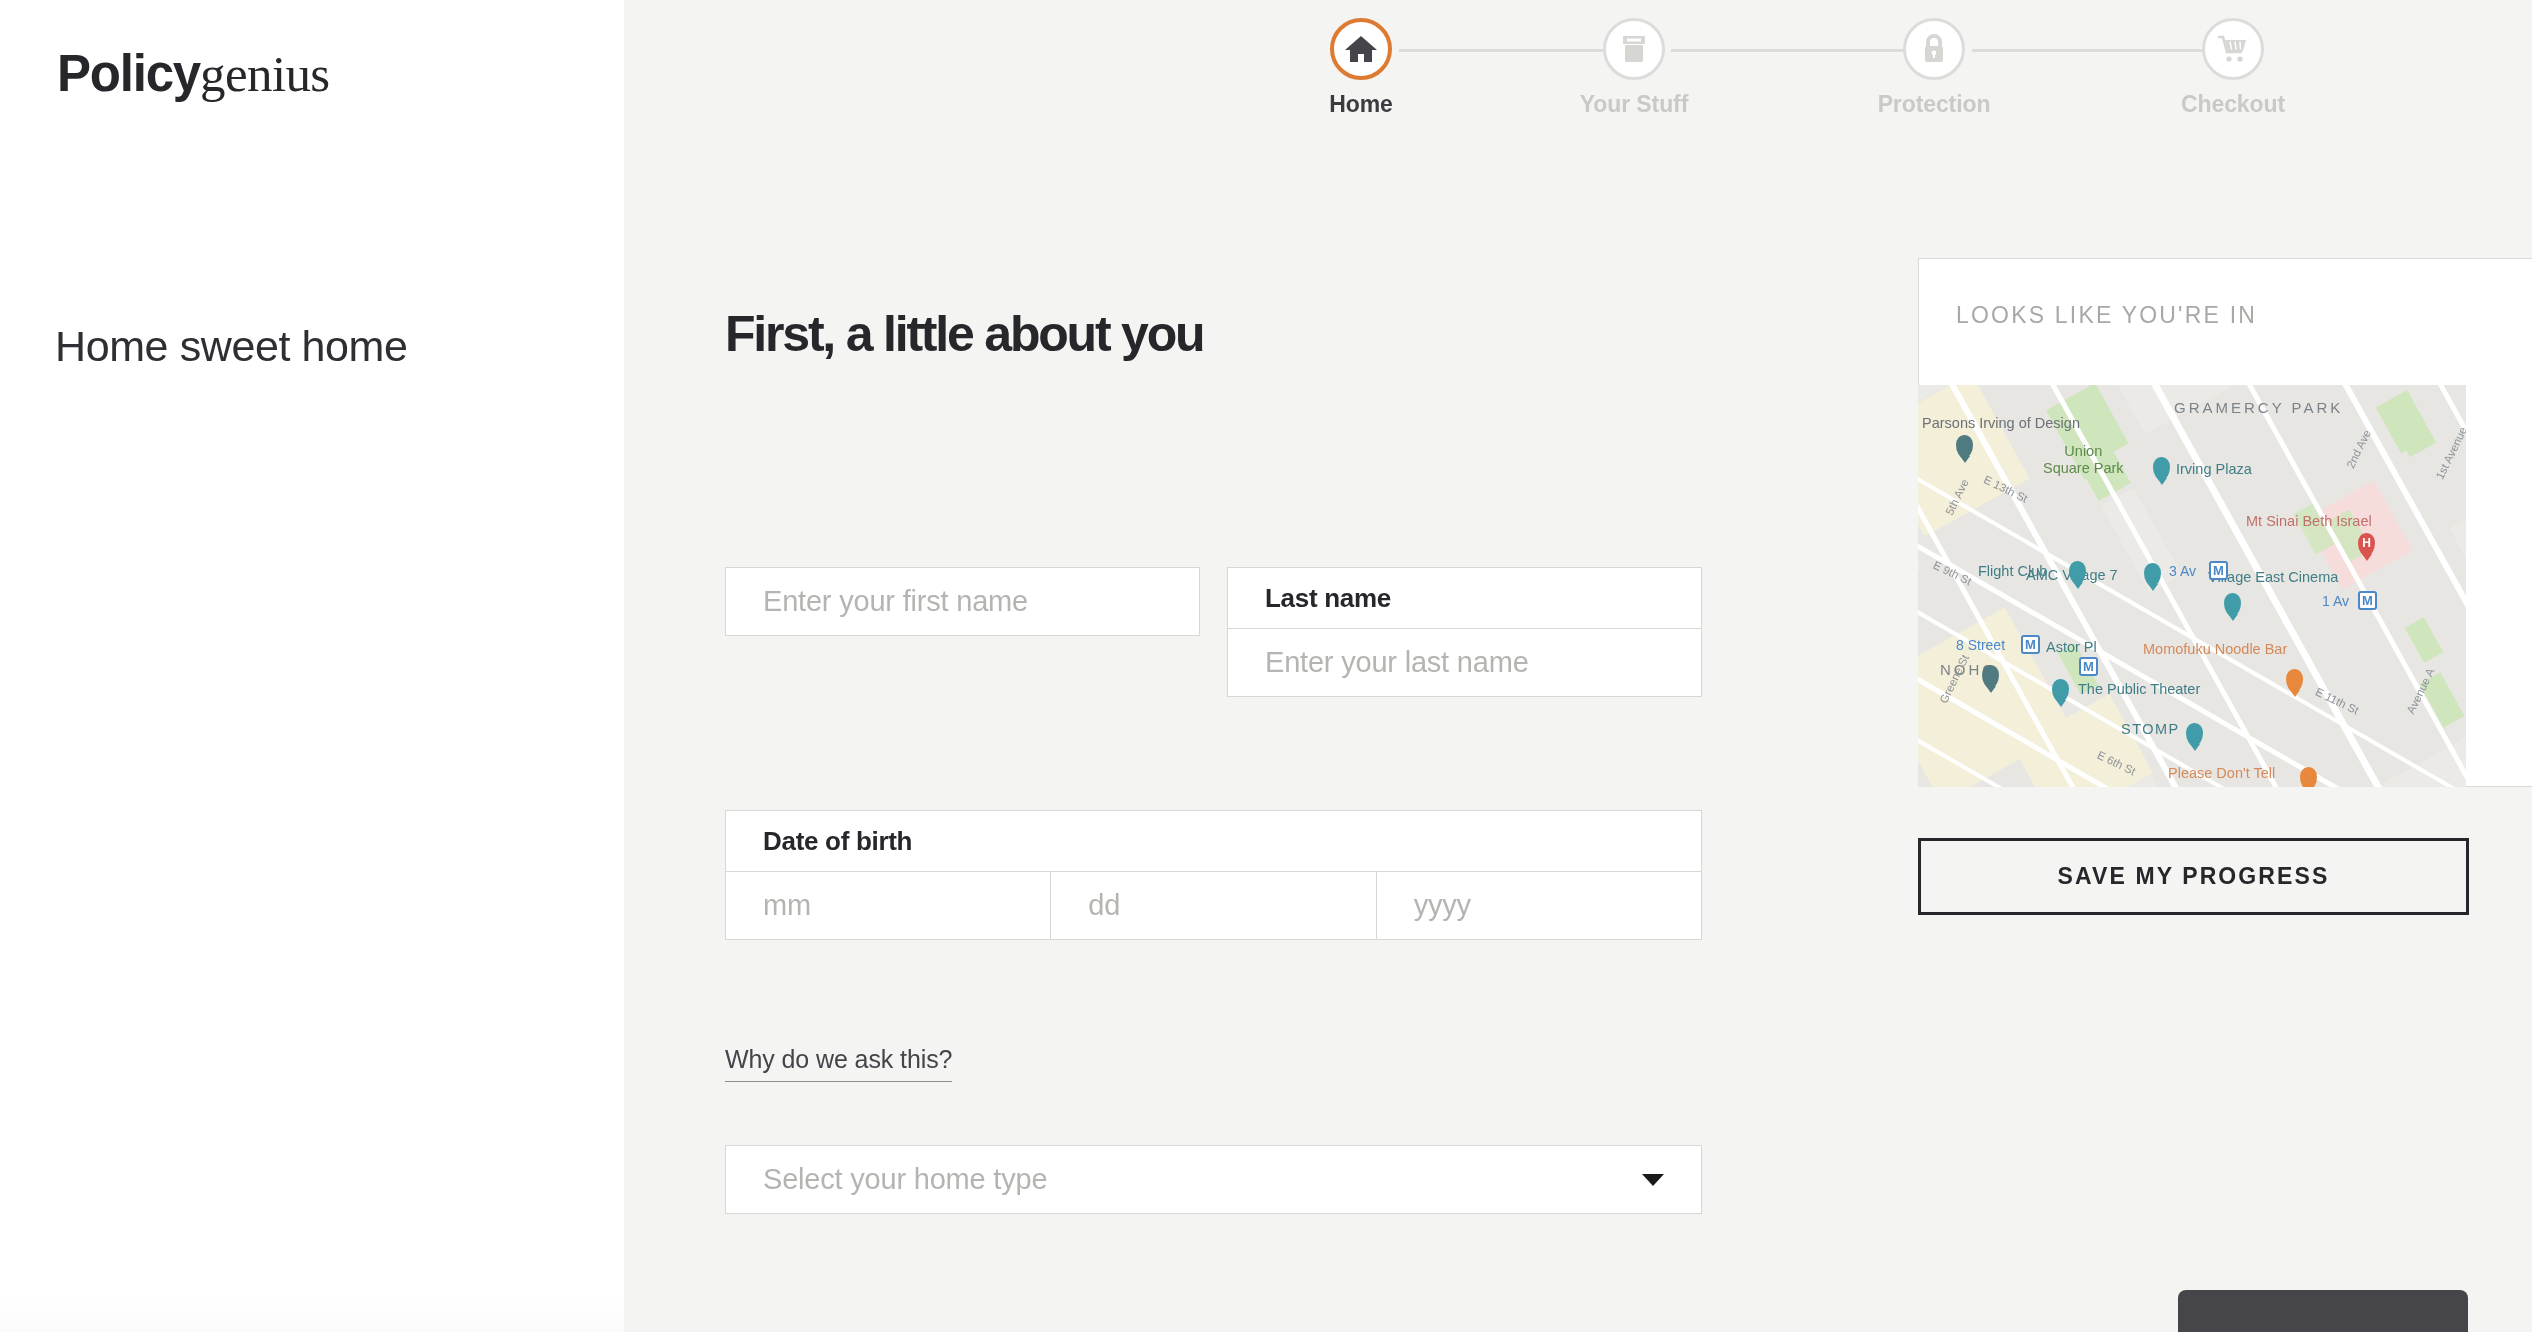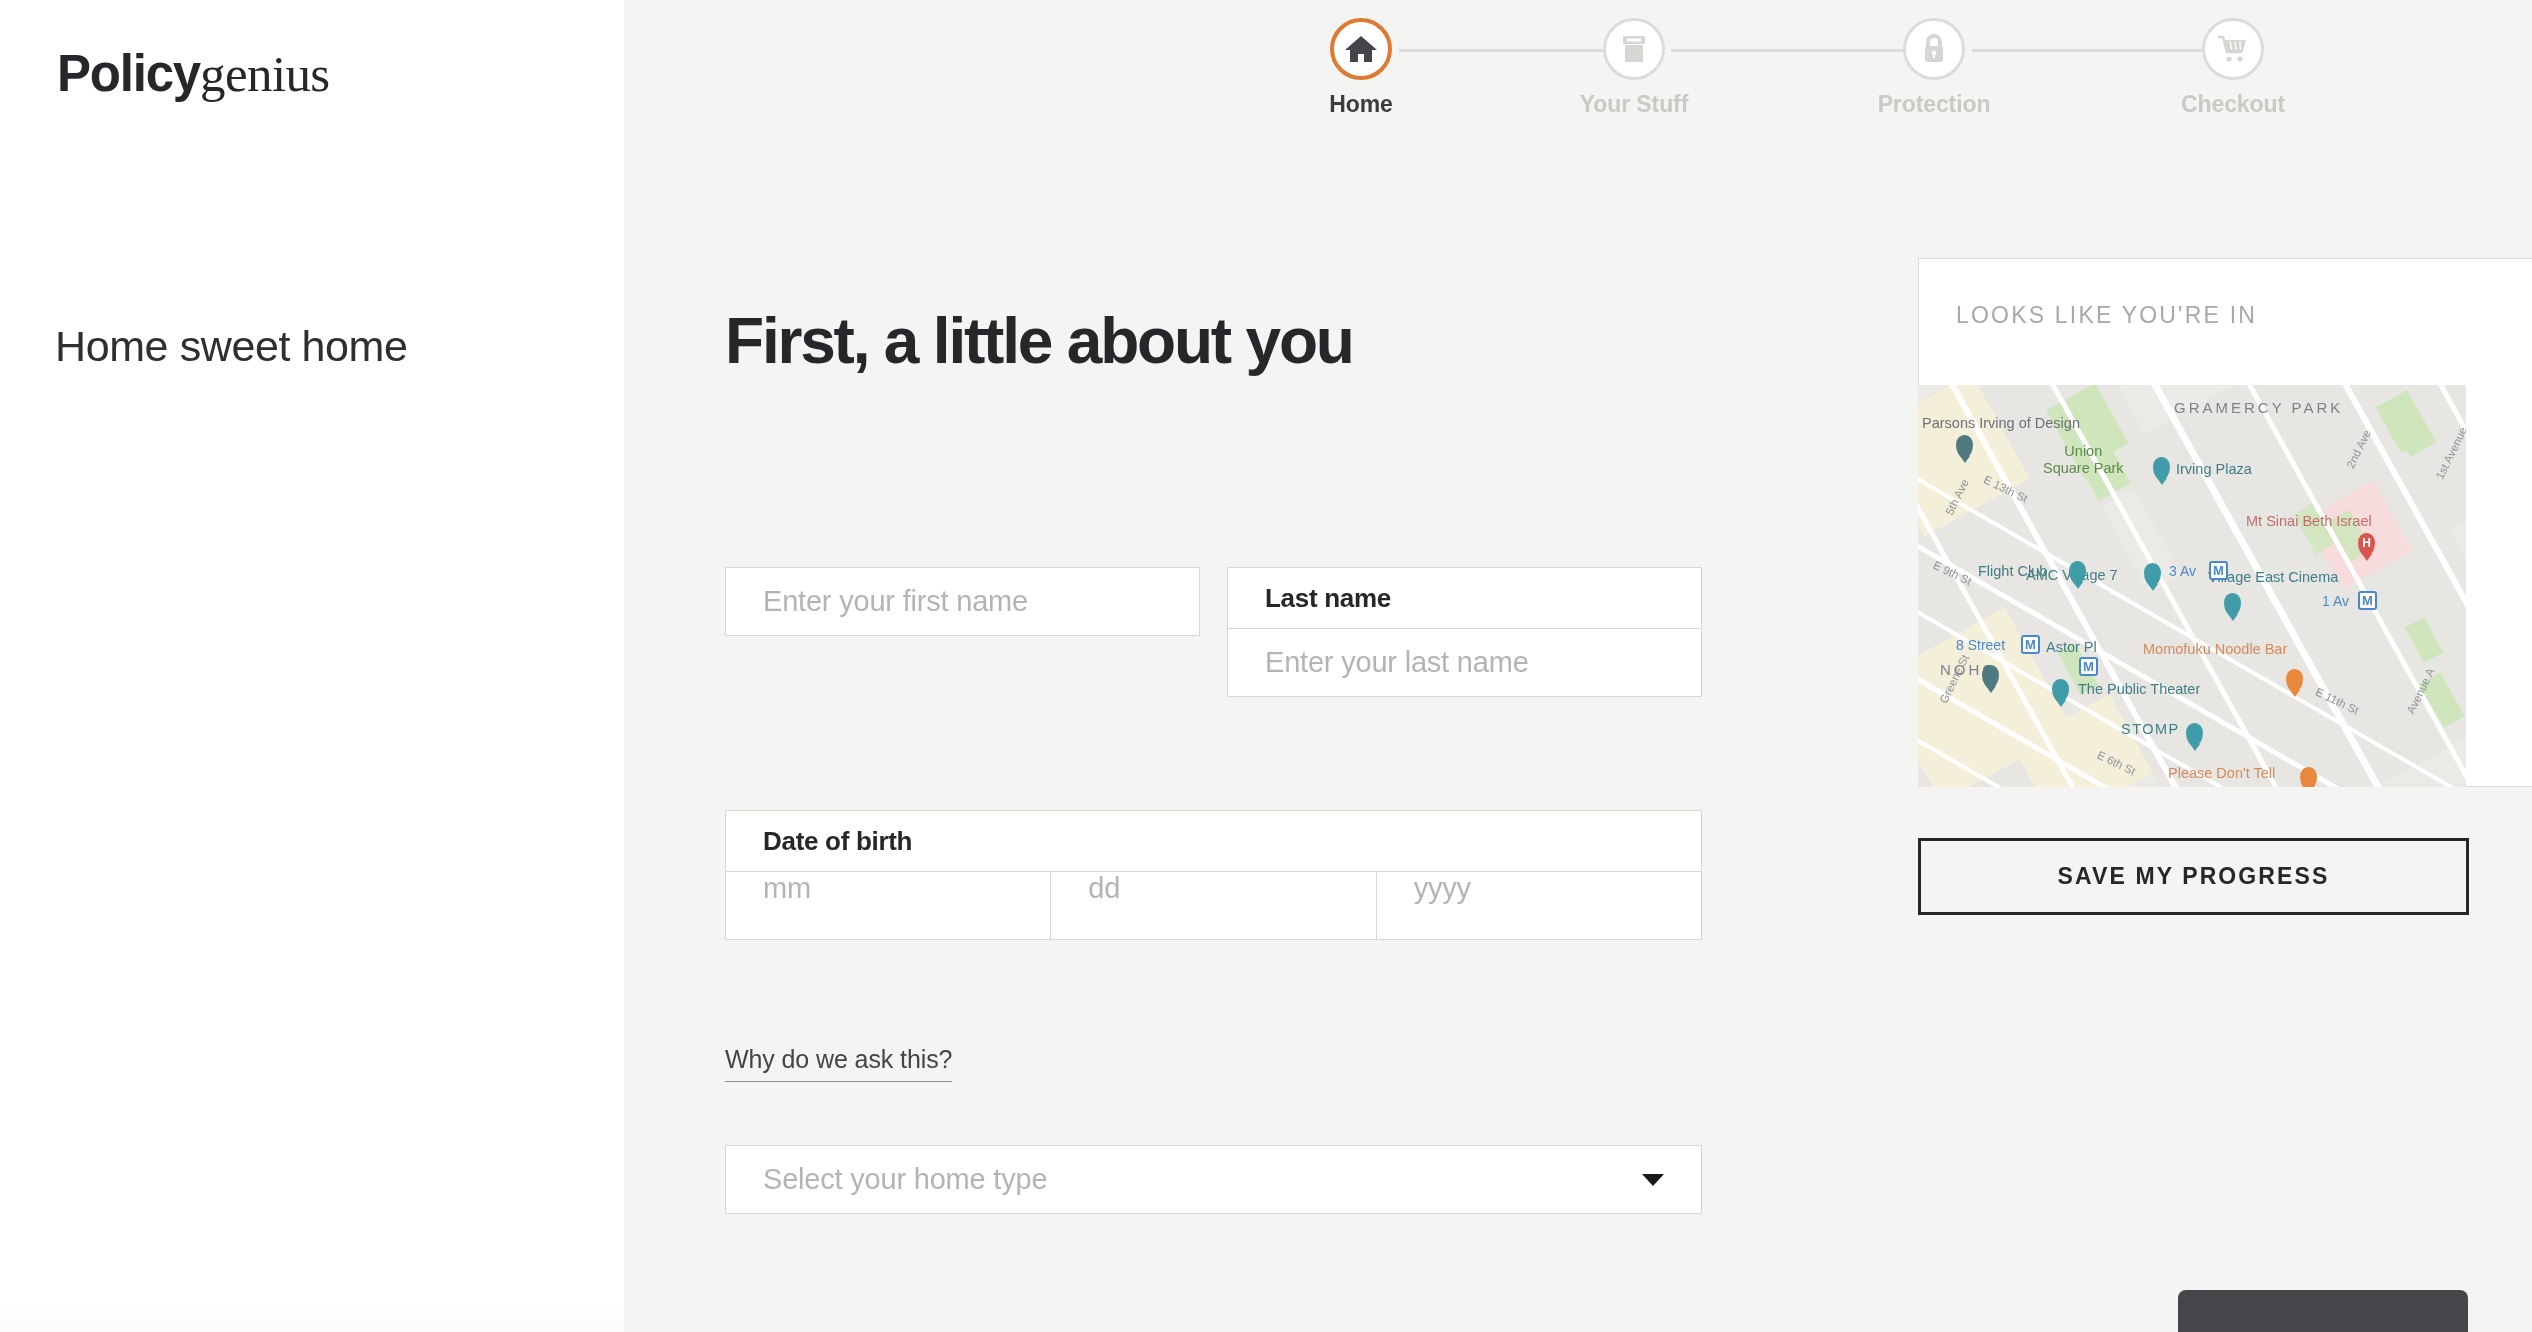--- a/index.html
+++ b/index.html
@@ -119,21 +119,21 @@
   #main {
     position: absolute;
     left: 624px; top: 0;
     width: 1908px; height: 1332px;
   }
 
   #page-title {
     position: absolute;
     left: 101px; top: 307px;
     width: 1000px;
-    font-size: 64px;
+    font-size: 50px;
     line-height: 1.09;
     font-weight: 700;
     letter-spacing: -2.2px;
     color: #26262b;
   }
 
   .field {
     position: absolute;
     background: #ffffff;
     border: 1px solid #d7d7d4;
@@ -165,20 +165,21 @@
 
   #field-first { left: 101px; top: 567px; width: 475px; }
   #field-last  { left: 603px; top: 567px; width: 475px; }
   #field-dob   { left: 101px; top: 810px; width: 977px; }
   #field-home  { left: 101px; top: 1145px; width: 977px; }
 
   .dob-row { display: flex; height: 67px; }
   .dob-seg {
     flex: 1 1 0;
     display: flex;
+    align-items: center;
     padding: 0 37px;
     font-size: 29px;
     font-weight: 300;
     color: #b4b4b1;
     letter-spacing: -0.2px;
   }
   .dob-seg + .dob-seg { border-left: 1px solid #d7d7d4; }
 
   #why-link {
     position: absolute;

